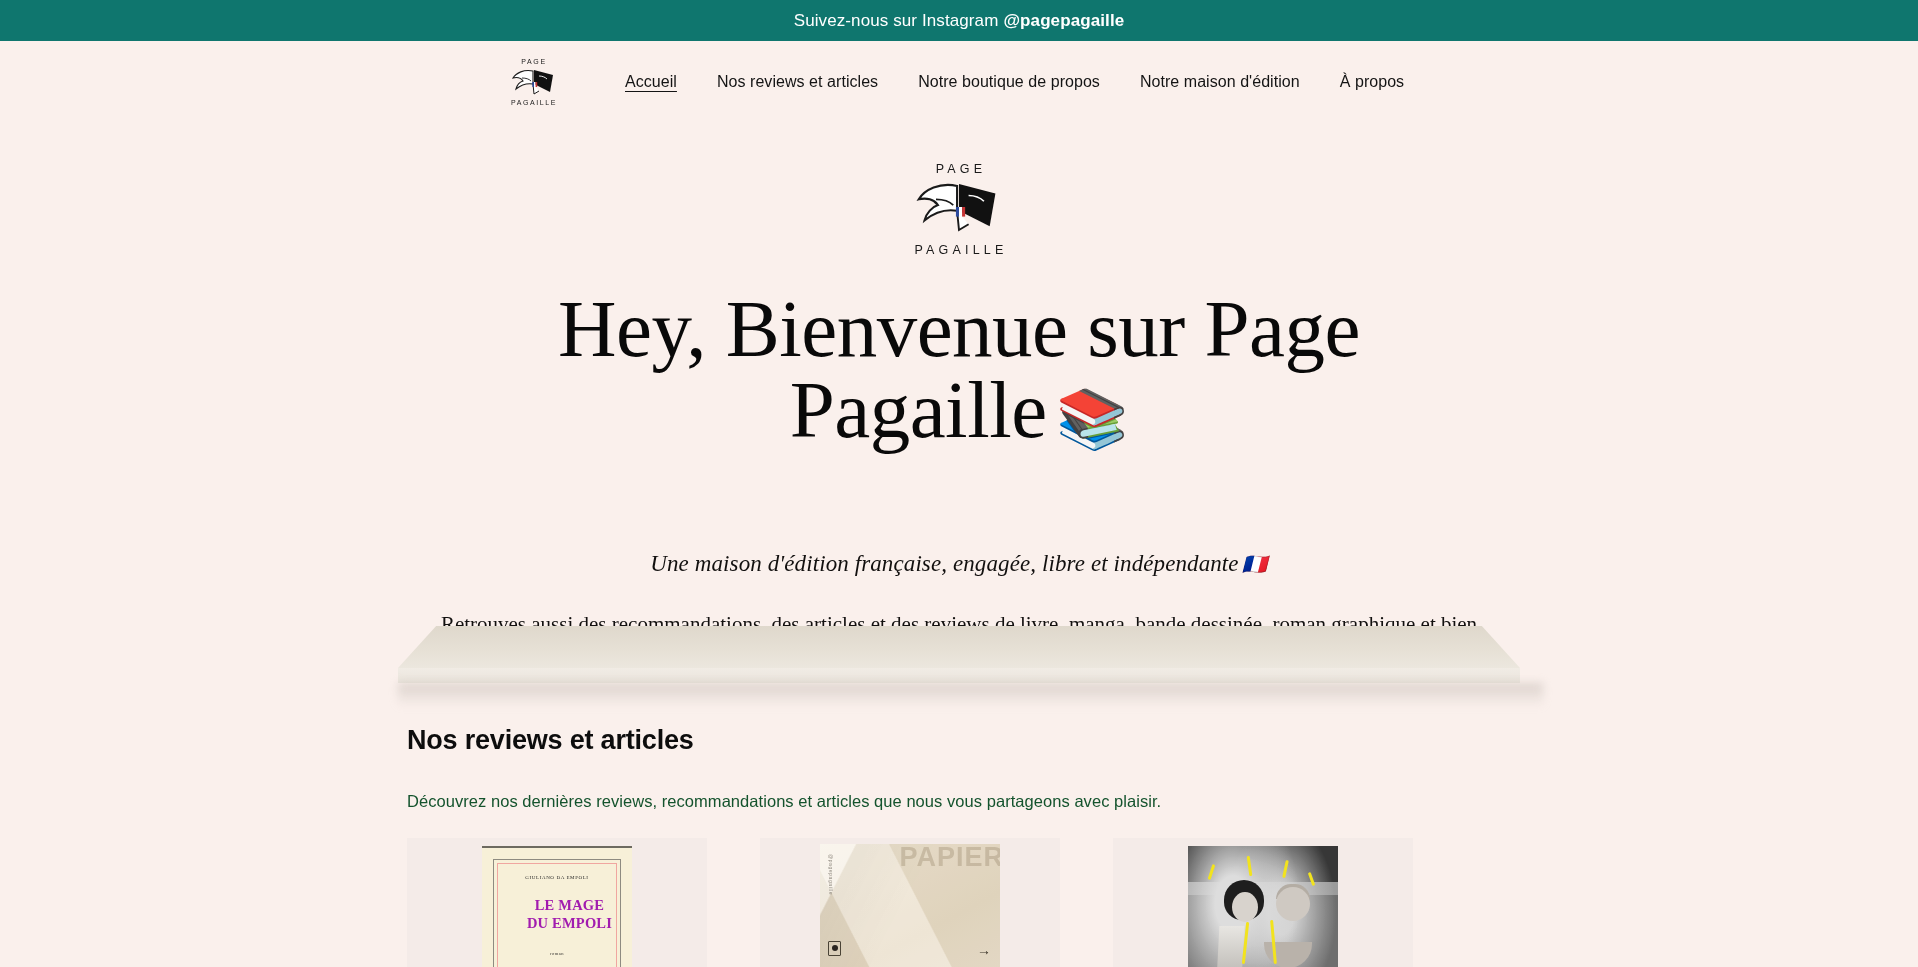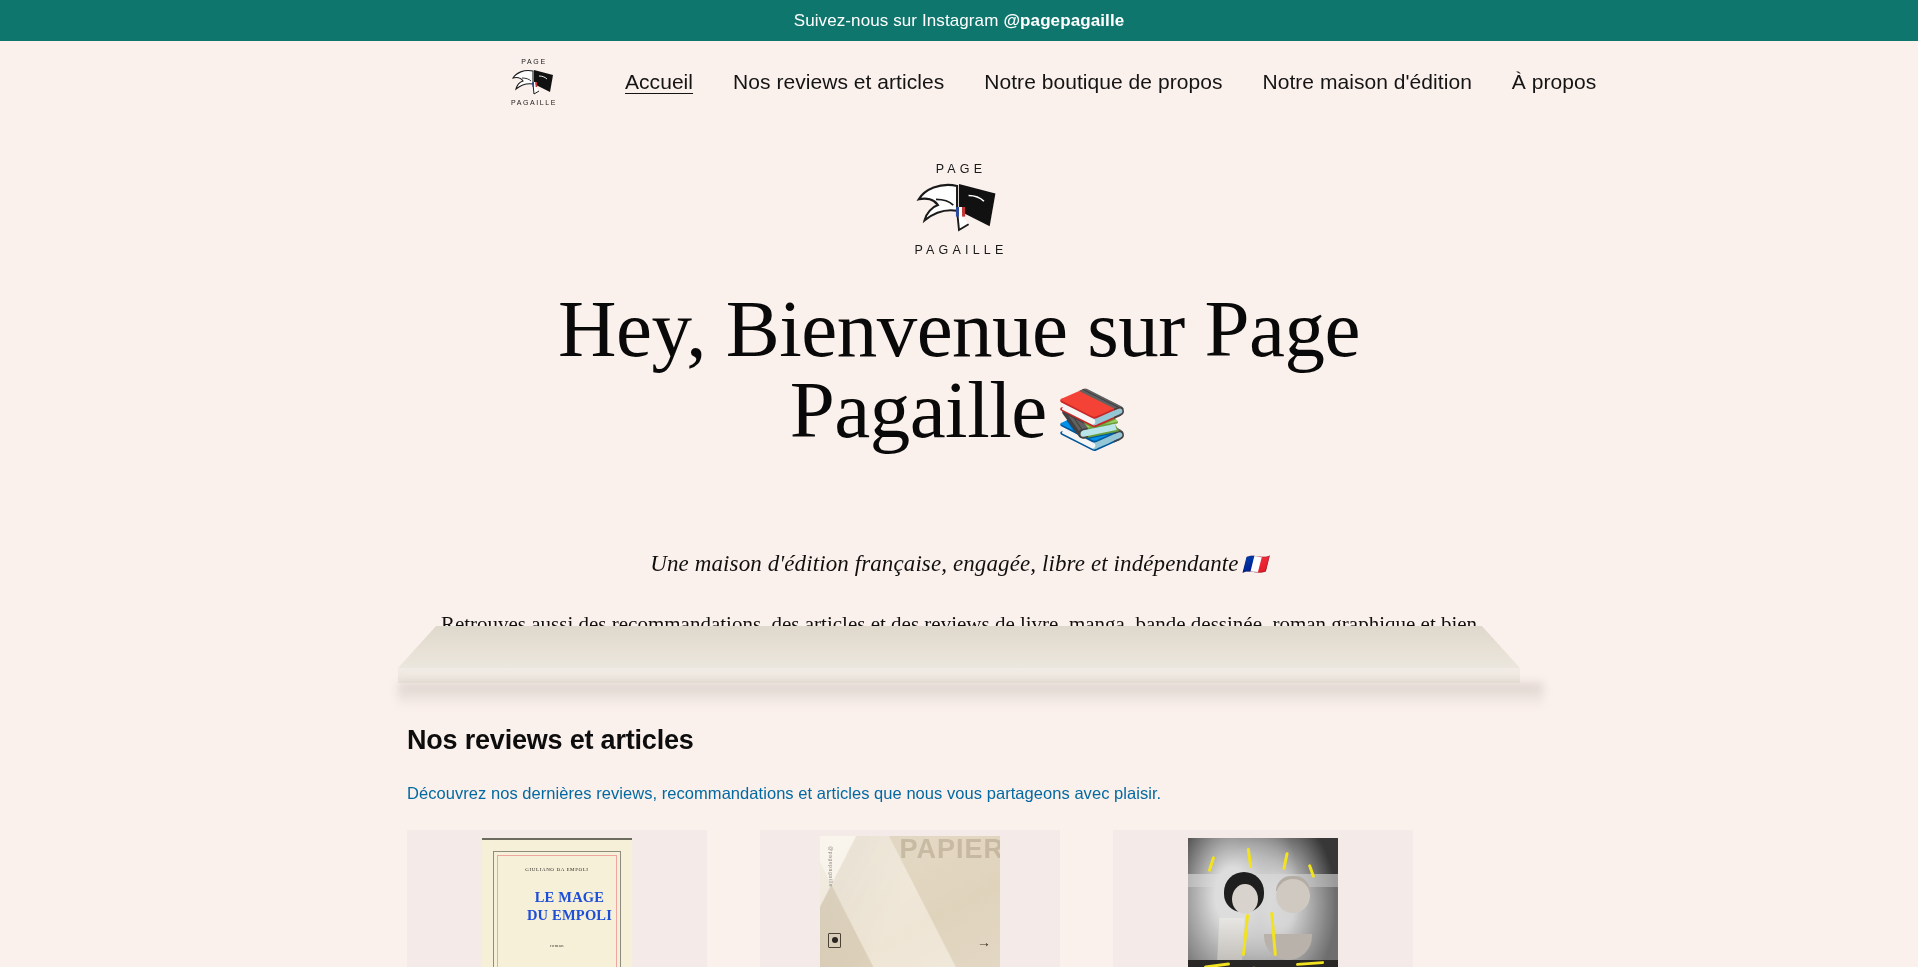--- a/index.html
+++ b/index.html
@@ -61,21 +61,21 @@
   .nav-logo .lg-top { margin-bottom: 2px; }
   .nav-logo .lg-bot { margin-top: 2px; }
   .nav-logo svg { display: block; }
 
   .nav-links {
     display: flex;
     align-items: center;
     gap: 0;
   }
   .nav-link {
-    font-size: 21px;
+    font-size: 16px;
     color: #141414;
     text-decoration: none;
     padding: 0 20px;
     white-space: nowrap;
     letter-spacing: .05px;
     cursor: pointer;
   }
   .nav-link.active {
     text-decoration: underline;
     text-underline-offset: 4px;
@@ -183,23 +183,23 @@
     margin: 55px auto 0;
     padding-left: 18px;
   }
   .section-title {
     font-size: 27px;
     font-weight: 700;
     color: #0d0d0d;
     letter-spacing: -.2px;
   }
   .section-sub {
-    margin-top: 28px;
+    margin-top: 36px;
     font-size: 16.5px;
-    color: #0369a1;
+    color: #14532d;
     letter-spacing: .05px;
   }
 
   
   .cards {
     width: 1140px;
     margin: 27px auto 0;
     display: flex;
     gap: 53px;
     padding-left: 18px;
@@ -245,21 +245,21 @@
     text-align: center;
     font-family: "Liberation Serif", serif;
     font-size: 5px; letter-spacing: .6px; color: #2a2a28;
   }
   .cover-kremlin .k-title {
     position: absolute; top: 48px; left: 0; right: 0;
     text-align: center;
     font-family: "Liberation Serif", serif;
     font-weight: 700;
     font-size: 14.5px; line-height: 1.25;
-    color: #1d4ed8; letter-spacing: .2px; padding-left: 25px;
+    color: #a21caf; letter-spacing: .2px; padding-left: 25px;
   }
   .cover-kremlin .k-kind {
     position: absolute; top: 103px; left: 0; right: 0;
     text-align: center;
     font-family: "Liberation Serif", serif;
     font-size: 4.5px; letter-spacing: .5px; color: #33312e;
   }
 
   
   .cover-article {

